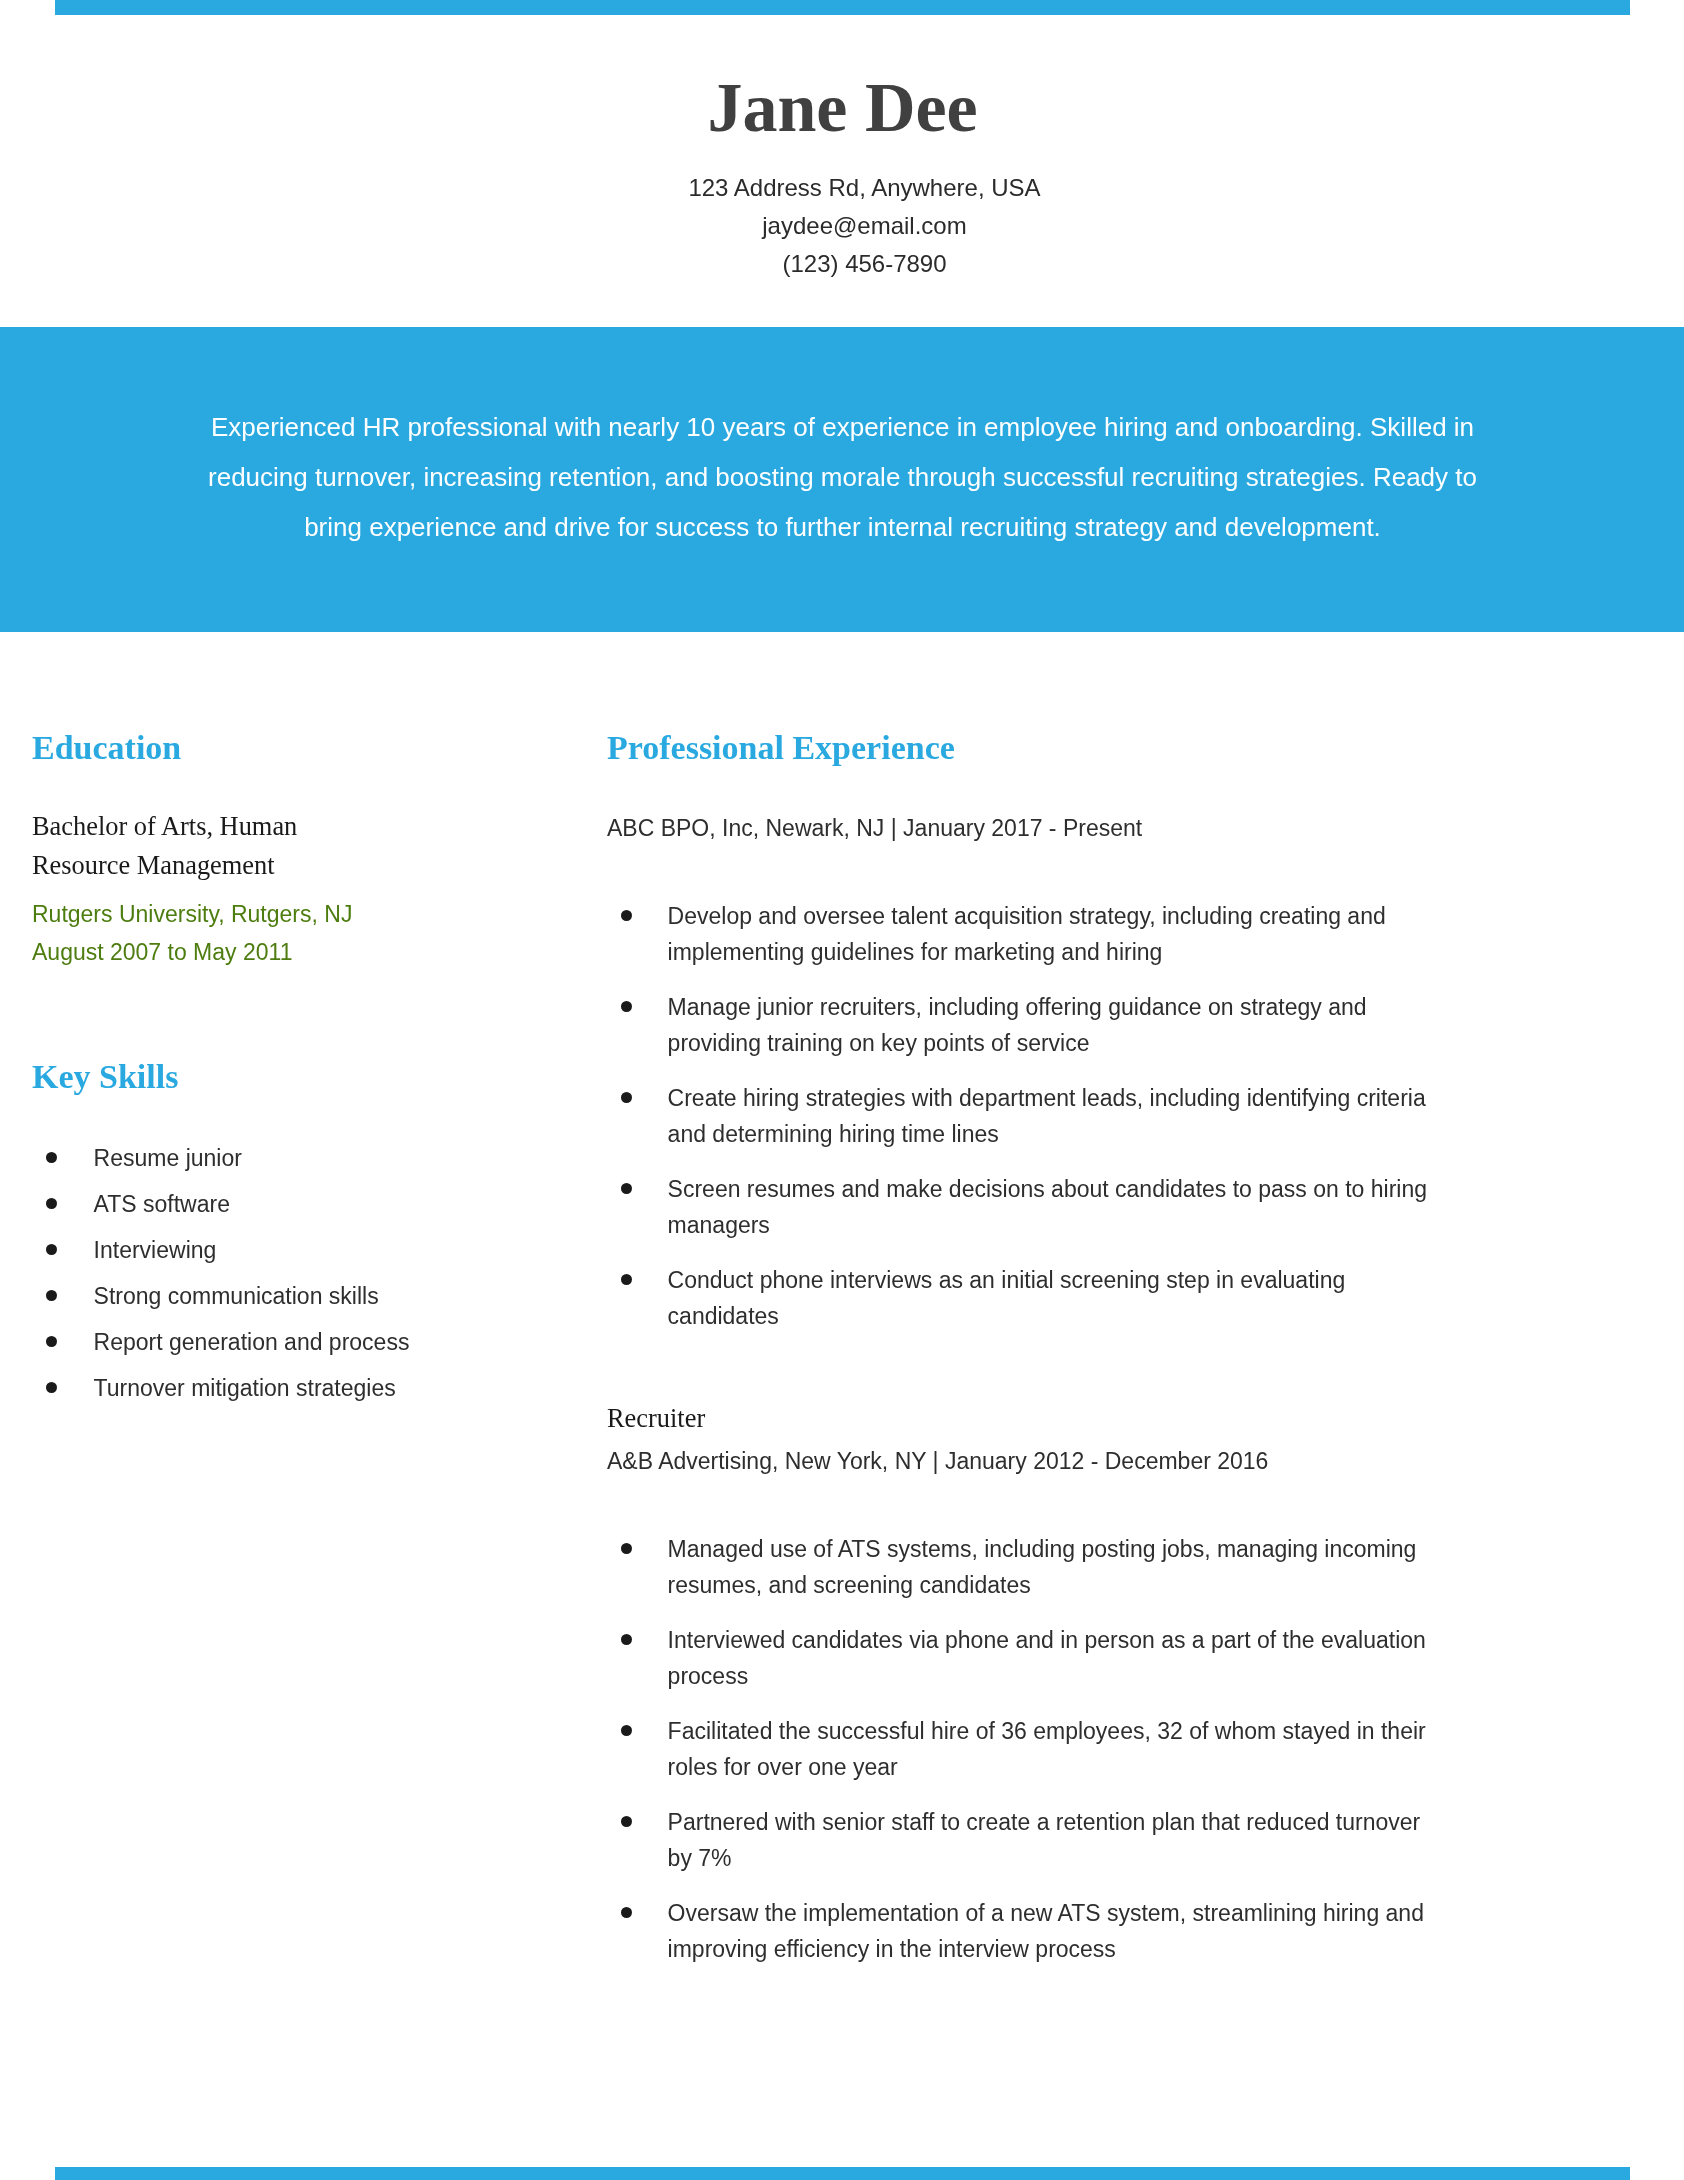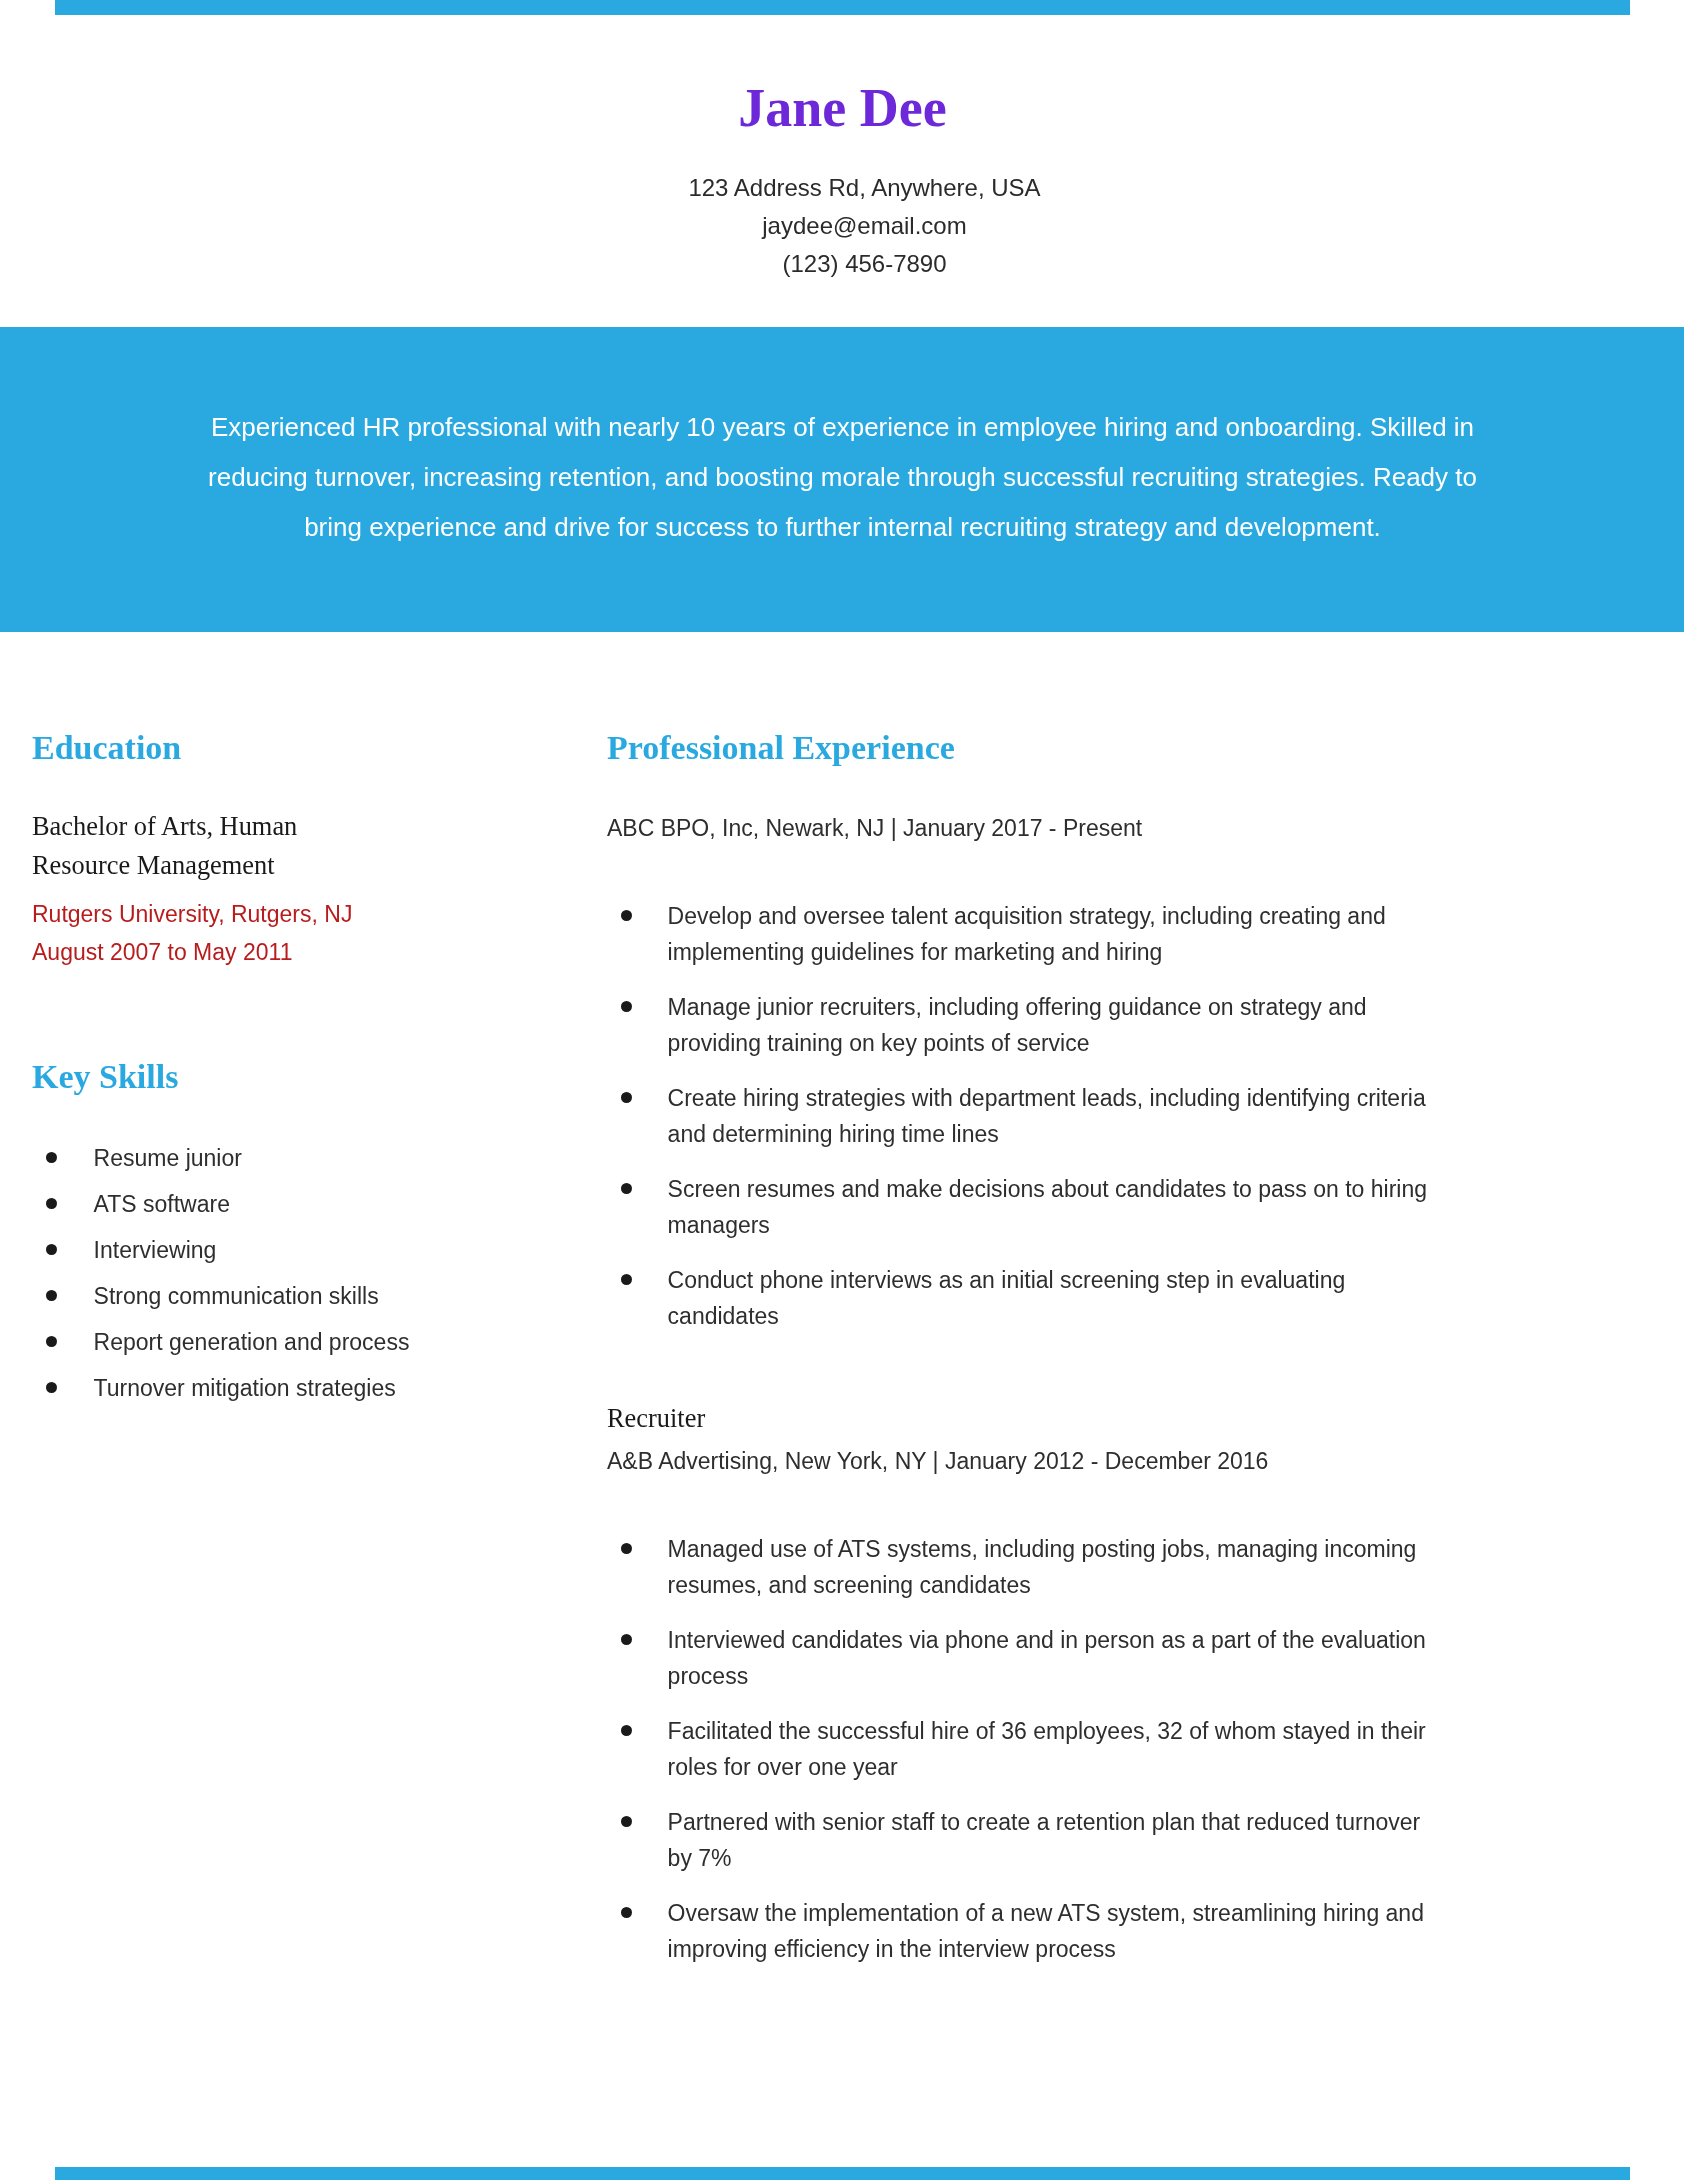--- a/index.html
+++ b/index.html
@@ -21,23 +21,23 @@
   .accent-bar.bottom { bottom: 0; height: 13.6px; }
 
   
   .header {
     text-align: center;
     padding-top: 61px;
   }
   .name {
     font-family: "Liberation Serif", serif;
     font-weight: bold;
-    font-size: 54px;
+    font-size: 70px;
     line-height: 94px;
-    color: #6d28d9;
+    color: #404040;
   }
   .contact {
     margin-top: 13.6px;
     font-size: 24px;
     line-height: 38px;
     color: #2b2b2b;
     padding-left: 44px;
   }
 
   
@@ -83,21 +83,21 @@
     margin-top: 39px;
     font-family: "Liberation Serif", serif;
     font-size: 26.4px;
     line-height: 39px;
     color: #1a1a1a;
     max-width: 358px;
   }
   .edu-line {
     font-size: 23px;
     line-height: 38px;
-    color: #b91c1c;
+    color: #4d7c0f;
   }
   .edu-line.first { margin-top: 10.2px; }
 
   
   .key-skills { margin-top: 85px; }
   .skills-list {
     list-style: none;
     margin-top: 44px;
   }
   .skills-list li {

